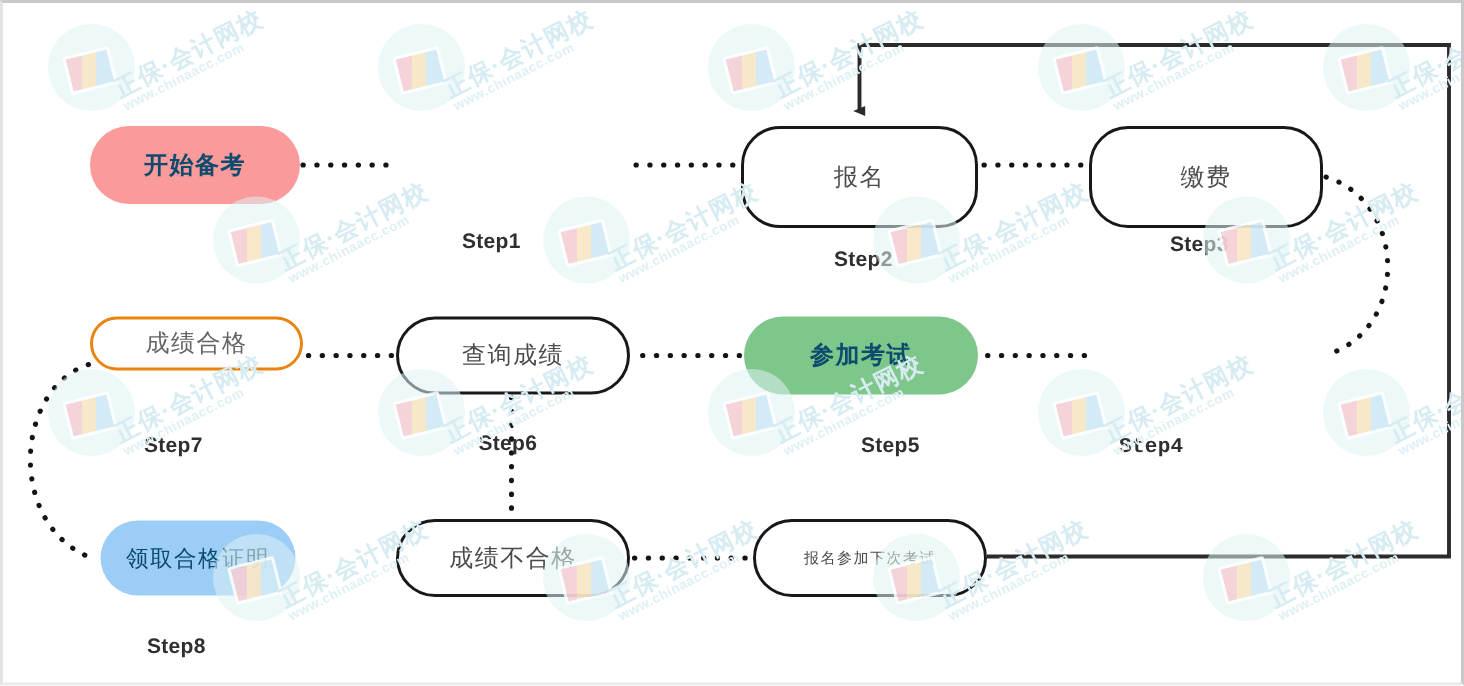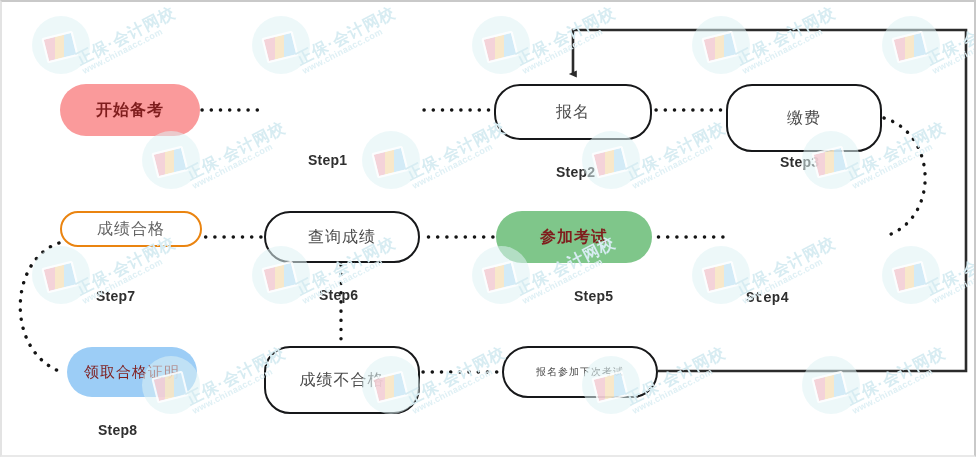--- a/index.html
+++ b/index.html
@@ -86,21 +86,21 @@
     border:2.5px solid #17181a;
     color:#4b4b4b;
   }
   .node.outline-orange{
     background:#ffffff;
     border:2.5px solid #ea8410;
     color:#646464;
   }
   .node.fill{
     border:none;
-    color:#7f1d1d;
+    color:#0c4a6e;
     font-weight:bold;
   }
 
   .steplabel{
     position:absolute;
     z-index:4;
     font-size:14px;
     font-weight:bold;
     color:#2f2f2f;
     letter-spacing:.2px;
@@ -247,21 +247,21 @@
     <line x1="421" y1="370" x2="497" y2="370" stroke="#141414" stroke-width="3.4" stroke-linecap="round" stroke-dasharray="0.2 9"></line>
 
     <path d="M656,369 L964,369 L964,28 L571,28 L571,72" fill="none" stroke="#2b2b2b" stroke-width="2.6" stroke-linejoin="miter" marker-end="url(#arrowhead)"></path>
   </svg>
 
   <div class="node fill" style="left:58px;top:82px;width:140px;height:52px;background:#FA9A9B;">
     <span>开始备考</span>
   </div>
 
 
-  <div class="node outline" style="left:492px;top:82px;width:158px;height:56px;">
+  <div class="node outline" style="left:492px;top:82px;width:158px;height:68px;">
     <span>报名</span>
   </div>
 
   <div class="node outline" style="left:724px;top:82px;width:156px;height:68px;">
     <span>缴费</span>
   </div>
 
   <div class="node outline-orange" style="left:58px;top:209px;width:142px;height:36px;">
     <span>成绩合格</span>
   </div>
@@ -272,21 +272,21 @@
 
   <div class="node fill" style="left:494px;top:209px;width:156px;height:52px;background:#7FC68A;justify-content:center;">
     <span>参加考试</span>
   </div>
 
 
   <div class="node fill" style="left:65px;top:345px;width:130px;height:50px;background:#9CCDF6;font-weight:normal;font-size:15px;">
     <span>领取合格证明</span>
   </div>
 
-  <div class="node outline" style="left:262px;top:344px;width:156px;height:68px;">
+  <div class="node outline" style="left:262px;top:344px;width:156px;height:52px;">
     <span>成绩不合格</span>
   </div>
 
   <div class="node outline" style="left:500px;top:344px;width:156px;height:52px;font-size:10px;">
     <span>报名参加下次考试</span>
   </div>
 
   <div class="steplabel" style="left:306px;top:150px;">Step1</div>
   <div class="steplabel" style="left:554px;top:162px;">Step2</div>
   <div class="steplabel" style="left:778px;top:152px;">Step3</div>

